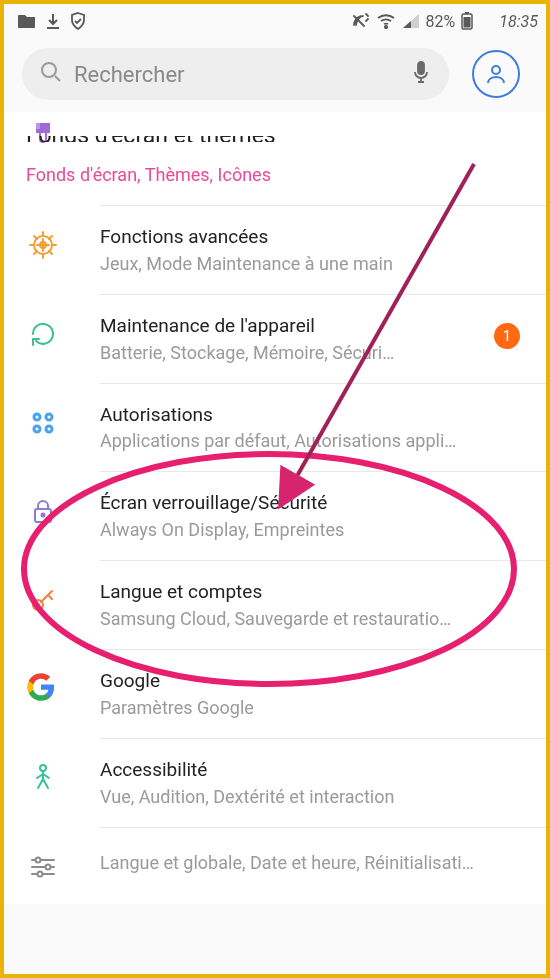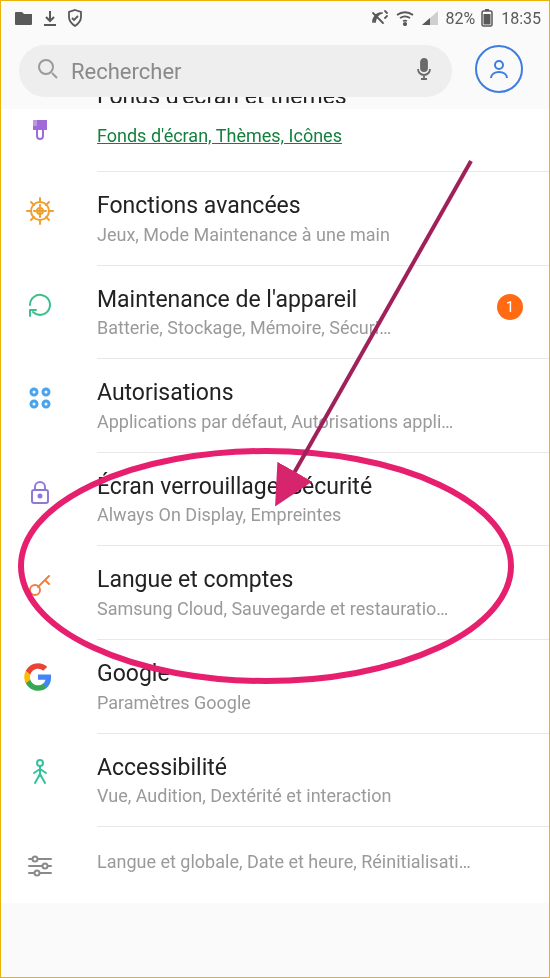--- a/index.html
+++ b/index.html
@@ -1,38 +1,38 @@
 <!DOCTYPE html>
 <html><head>
 <meta charset="utf-8">
 <style>
   * { box-sizing: border-box; margin: 0; padding: 0; }
   html, body { width: 550px; height: 978px; font-family: -apple-system, Roboto, Arial, sans-serif; background: #fff; }
-  .frame { width: 550px; height: 978px; border: 1px solid #eab308; position: relative; overflow: hidden; background: #fafafa; }
+  .frame { width: 550px; height: 978px; border: 4px solid #eab308; position: relative; overflow: hidden; background: #fafafa; }
 
   
   .status-bar { height: 34px; display: flex; align-items: center; justify-content: flex-end; padding: 0 8px; gap: 6px; color: #595959; font-size: 16px; background: #fafafa; }
   .status-left { display: flex; align-items: center; gap: 10px; margin-right: auto; padding-left: 6px; }
   .status-bar svg { display: block; }
 
   
-  .search-row { display: flex; gap: 23px; padding: 10px 26px 12px 18px; background: #fafafa; }
+  .search-row { display: flex; align-items: center; gap: 23px; padding: 10px 26px 12px 18px; background: #fafafa; }
   .search-pill { flex: 1; height: 52px; border-radius: 26px; background: #eeeeee; display: flex; align-items: center; padding: 0 18px; gap: 12px; color: #8a8a8a; }
   .search-pill .placeholder { font-size: 22px; color: #8a8a8a; flex: 1; }
   .avatar-circle { width: 48px; height: 48px; border: 2px solid #3d7de0; border-radius: 50%; display: flex; align-items: center; justify-content: center; }
 
   
   .list { background: #fff; }
   .item { display: flex; align-items: flex-start; padding: 20px 22px 20px 22px; position: relative; }
-  .item.cut { padding-top: 6px; }
+  .item.cut { padding-top: 6px; flex-direction: column; }
   .icon-col { width: 74px; flex-shrink: 0; display: flex; align-items: flex-start; justify-content: flex-start; padding-top: 2px; }
   .text-col { flex: 1; min-width: 0; }
-  .ttl { font-size: 23px; color: #222; line-height: 1.2; }
+  .ttl { font-size: 19px; color: #222; line-height: 1.2; }
   .sub { font-size: 18px; color: #9a9a9a; margin-top: 4px; white-space: nowrap; overflow: hidden; text-overflow: ellipsis; }
-  .sub.strong { color: #15803d; text-decoration: underline; }
+  .sub.strong { color: #ec4899; }
   .sep { height: 1px; background: #e8e8e8; margin-left: 96px; }
   .badge { width: 26px; height: 26px; border-radius: 50%; background: #ff6a13; color: #fff; display: flex; align-items: center; justify-content: center; font-size: 15px; position: absolute; right: 26px; top: 28px; }
 
   
   .overlay { position: absolute; inset: 0; pointer-events: none; }
 </style>
 </head>
 <body>
 
 <div class="frame">
@@ -76,21 +76,21 @@
         </svg>
     </span>
     <span>82%</span>
     <span>
       <svg width="12" height="18" viewBox="0 0 12 18" fill="none">
           <rect x="1" y="2" width="10" height="15" rx="1.5" stroke="#595959" stroke-width="1.5"></rect>
           <rect x="4" y="0" width="4" height="2" fill="#595959"></rect>
           <rect x="2.5" y="5" width="7" height="10.5" fill="#595959"></rect>
         </svg>
     </span>
-    <span style="margin-left:2px;">18:35</span>
+    <span style="margin-left:20px;font-style:italic;">18:35</span>
   </div>
 
   <div class="search-row">
     <div class="search-pill">
       <span>
         <svg width="22" height="22" viewBox="0 0 22 22" fill="none" stroke="#9a9a9a" stroke-width="2">
             <circle cx="9" cy="9" r="7"></circle>
             <path d="M15 15l5 5"></path>
           </svg>
       </span>

